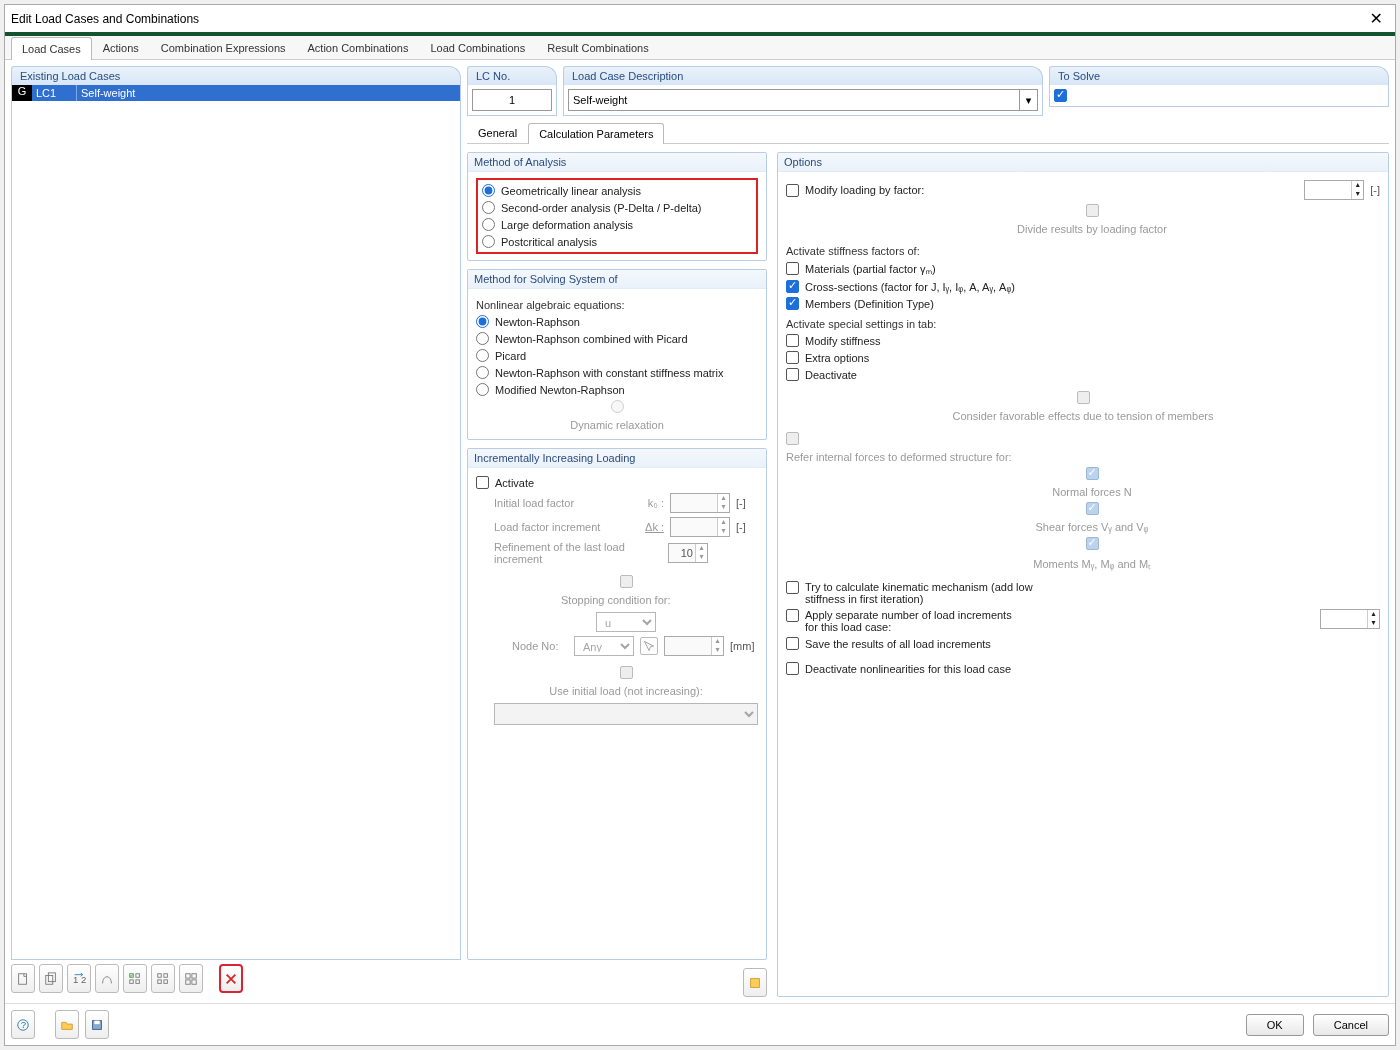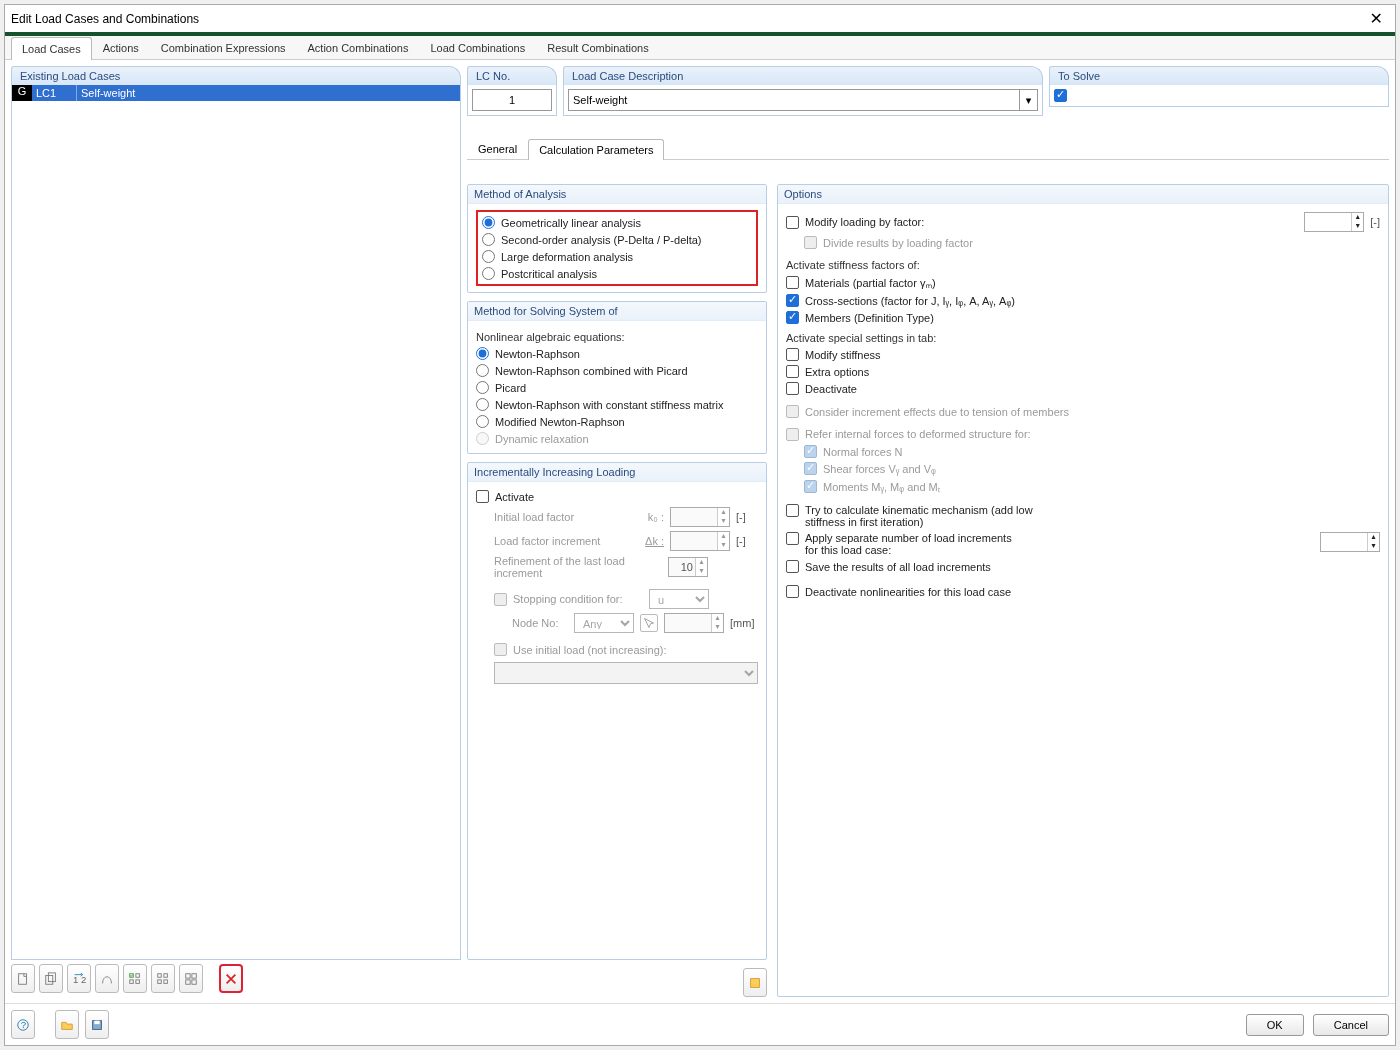--- a/index.html
+++ b/index.html
@@ -6,21 +6,21 @@
 body { background: #f0f0f0; width: 1400px; height: 1050px; overflow: hidden; padding: 4px; }
 .window { background: #fff; border: 1px solid #aaa; width: 100%; height: 100%; display: flex; flex-direction: column; }
 .titlebar { display:flex; justify-content:space-between; align-items:center; padding:4px 6px; border-bottom:4px solid #14532d; }
 .titlebar .title { font-size:12px; }
 .titlebar .close { font-size:16px; cursor:pointer; padding:0 6px; }
 .tabstrip { display:flex; border-bottom:1px solid #ccc; background:#f7f7f7; padding-left:6px; gap:0; }
 .tabstrip .tab { padding:5px 10px; border:1px solid transparent; border-bottom:none; cursor:pointer; color:#333; }
 .tabstrip .tab.active { background:#fff; border-color:#bbb; border-radius:3px 3px 0 0; position:relative; top:1px; }
 .content { flex:1; display:flex; gap:6px; padding:6px; min-height:0; }
 .leftcol { width:450px; display:flex; flex-direction:column; }
-.rightarea { flex:1; display:flex; flex-direction:column; gap:20px; min-width:0; }
+.rightarea { flex:1; display:flex; flex-direction:column; gap:4px; min-width:0; }
 .grp-hdr { background: linear-gradient(#eaf2fb, #d7e6f7); color:#2a4c7d; padding:3px 8px; border:1px solid #b8cde6; border-bottom:none; border-radius:3px 12px 0 0; font-size:11px; }
 .grp-body { border:1px solid #b8cde6; border-top:none; padding:4px; background:#fff; }
 .table-wrap { flex:1; border:1px solid #b8cde6; border-top:none; overflow:auto; background:#fff; }
 .lc-row { display:flex; }
 .lc-row.sel { background:#2f6fd0; color:#fff; }
 .lc-row .c-g { width:20px; text-align:center; background:#000; color:#fff; }
 .lc-row .c-id { width:45px; padding:2px 4px; border-right:1px solid rgba(255,255,255,.4); }
 .lc-row .c-desc { flex:1; padding:2px 4px; }
 .toolbar-left { display:flex; gap:4px; padding:4px 0; align-items:center; }
 .icon-btn { width:24px; height:29px; border:1px solid #bbb; border-radius:3px; background:linear-gradient(#fff,#eee); display:flex; align-items:center; justify-content:center; cursor:pointer; }
@@ -37,21 +37,21 @@
 .subtabs .tab.active { background:#fff; border-color:#bbb; border-radius:3px 3px 0 0; position:relative; top:1px; }
 .params { flex:1; display:flex; gap:10px; margin-top:4px; min-height:0; }
 .params-col { display:flex; flex-direction:column; gap:8px; }
 .params-col.left { width:300px; }
 .params-col.right { flex:1; }
 .fieldset { border:1px solid #b8cde6; border-radius:2px; }
 .fieldset .legend { color:#2a4c7d; padding:3px 6px; border-bottom:1px solid #e2ecf7; background:linear-gradient(#f4f8fd,#e9f1fa); font-size:11px; border-radius:2px 2px 0 0;}
 .fieldset .body { padding:6px 8px; }
 .radio-row, .check-row { display:flex; align-items:center; gap:6px; padding:2px 0; color:#222; }
 .radio-row input, .check-row input { margin:0; }
-.check-row.disabled, .radio-row.disabled { color:#9a9a9a; }
+.check-row.disabled, .radio-row.disabled { color:#9a9a9a;flex-direction:column; }
 .check-row.indent { padding-left:18px; }
 .hl-box { border:2px solid #d22; padding:2px 4px; }
 .subhdr { color:#333; margin:4px 0 2px; }
 .small-input-row { display:flex; align-items:center; gap:6px; padding:2px 0; }
 .small-input-row.disabled { color:#9a9a9a; }
 .num-spin { display:flex; align-items:center; border:1px solid #aaa; height:20px; background:#fff; }
 .num-spin input { border:none; width:46px; height:18px; text-align:right; padding:0 2px; }
 .num-spin .spins { display:flex; flex-direction:column; }
 .num-spin .spins div { width:12px; height:9px; line-height:7px; font-size:8px; text-align:center; border-left:1px solid #ccc; cursor:pointer; }
 select.mini { width:60px; height:20px; }
@@ -368,21 +368,21 @@
                   <input type="checkbox" class="chk" style="">
                   <span>Extra options</span>
                 </label>
               <label class="check-row">
                   <input type="checkbox" class="chk" style="">
                   <span>Deactivate</span>
                 </label>
 
               <label class="check-row disabled" style="margin-top:6px;">
                   <input type="checkbox" class="chk" disabled="" style="">
-                  <span>Consider increment effects due to tension of members</span>
+                  <span>Consider favorable effects due to tension of members</span>
                 </label>
 
               <label class="check-row disabled" style="margin-top:6px;align-items:flex-start;">
                   <input type="checkbox" class="chk" disabled="" style="">
                   <span>Refer internal forces to deformed structure for:</span>
                 </label>
               <label class="check-row disabled indent">
                   <input type="checkbox" class="chk" disabled="" checked="" style="">
                   <span>Normal forces N</span>
                 </label>

